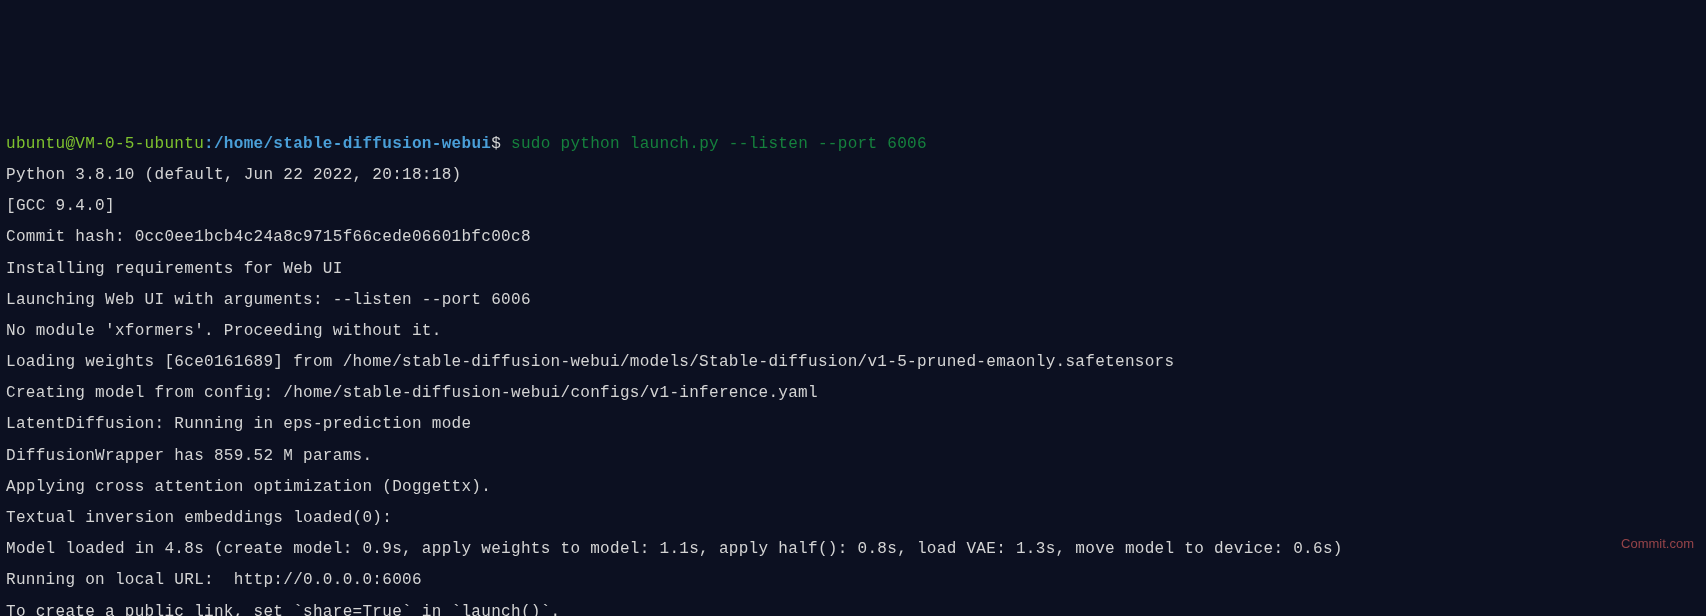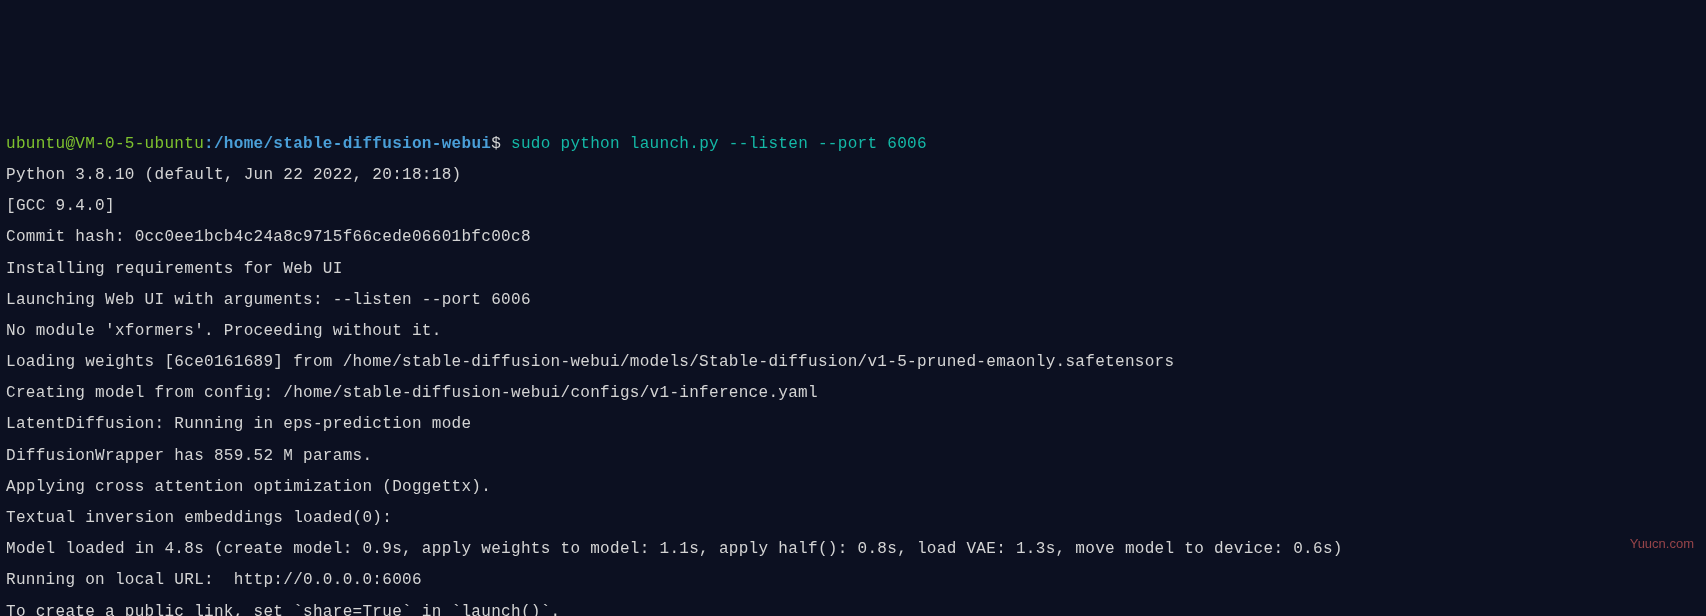--- a/index.html
+++ b/index.html
@@ -25,21 +25,21 @@
       font-weight: normal;
     }
     .prompt-path {
       color: #4a9fd8;
       font-weight: bold;
     }
     .prompt-dollar {
       color: #d4d4d4;
     }
     .command {
-      color: #14b8a6;
+      color: #15803d;
     }
     .output-line {
       color: #d4d4d4;
     }
     .watermark {
       position: absolute;
       bottom: 60px;
       right: 12px;
       color: #d05a5a;
       font-size: 13px;
@@ -47,16 +47,16 @@
       font-family: Arial, sans-serif;
       letter-spacing: 0;
     }
   </style>
 </head>
 <body>
 
 
 
 <div><div><span class="prompt-user">ubuntu@VM-0-5-ubuntu</span><span class="prompt-path">:</span><span class="prompt-path">/home/stable-diffusion-webui</span><span class="prompt-dollar">$</span> <span class="command">sudo python launch.py --listen --port 6006</span></div><div class="output-line">Python 3.8.10 (default, Jun 22 2022, 20:18:18)</div><div class="output-line">[GCC 9.4.0]</div><div class="output-line">Commit hash: 0cc0ee1bcb4c24a8c9715f66cede06601bfc00c8</div><div class="output-line">Installing requirements for Web UI</div><div class="output-line">Launching Web UI with arguments: --listen --port 6006</div><div class="output-line">No module 'xformers'. Proceeding without it.</div><div class="output-line">Loading weights [6ce0161689] from /home/stable-diffusion-webui/models/Stable-diffusion/v1-5-pruned-emaonly.safetensors</div><div class="output-line">Creating model from config: /home/stable-diffusion-webui/configs/v1-inference.yaml</div><div class="output-line">LatentDiffusion: Running in eps-prediction mode</div><div class="output-line">DiffusionWrapper has 859.52 M params.</div><div class="output-line">Applying cross attention optimization (Doggettx).</div><div class="output-line">Textual inversion embeddings loaded(0):</div><div class="output-line">Model loaded in 4.8s (create model: 0.9s, apply weights to model: 1.1s, apply half(): 0.8s, load VAE: 1.3s, move model to device: 0.6s)</div><div class="output-line">Running on local URL:  http://0.0.0.0:6006</div><div class="output-line"></div><div class="output-line">To create a public link, set `share=True` in `launch()`.</div></div>
-<div class="watermark">Yuucn.com</div>
+<div class="watermark">Commit.com</div>
 
 
 
 
 </body></html>

